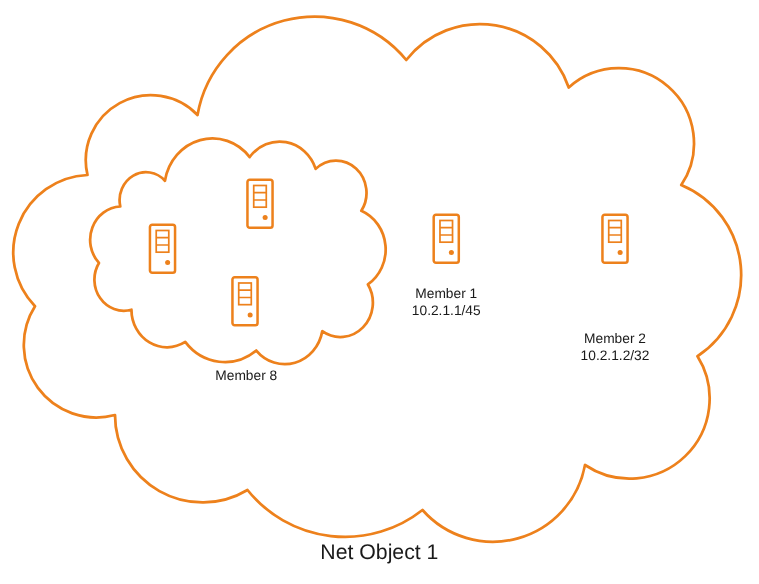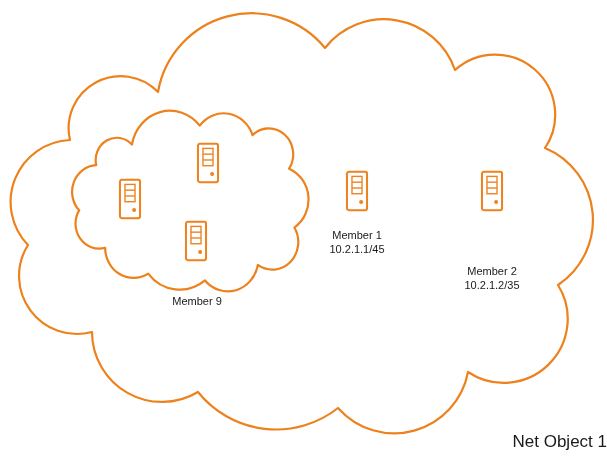--- a/index.html
+++ b/index.html
@@ -28,21 +28,21 @@
     text-align: center;
     font-size: 11px;
     line-height: 14px;
     color: #1a1a1a;
   }
   .caption {
     position: absolute;
     left: 0;
     right: 0;
     top: 432px;
-    text-align: right;
+    text-align: center;
     font-size: 17px;
     color: #1a1a1a;
   }
 </style>
 </head>
 <body>
 
 <div class="canvas">
 
   <svg class="cloud-layer" width="607" height="467" viewBox="0 0 607 467" xmlns="http://www.w3.org/2000/svg">
@@ -77,34 +77,34 @@
       <use href="#serverIcon"></use>
     </svg>
   <svg class="server-icon" style="left:196px; top:142px;" width="24" height="42" viewBox="0 0 26 46">
       <use href="#serverIcon"></use>
     </svg>
   <svg class="server-icon" style="left:184px; top:220px;" width="24" height="42" viewBox="0 0 26 46">
       <use href="#serverIcon"></use>
     </svg>
 
   <div class="member-label" style="left:127px; top:294px;">
-    <div>Member 9</div>
+    <div>Member 8</div>
   </div>
 
   <svg class="server-icon" style="left:345px; top:170px;" width="24" height="42" viewBox="0 0 26 46">
       <use href="#serverIcon"></use>
     </svg>
   <div class="member-label" style="left:287px; top:228px;">
     <div>Member 1</div>
     <div>10.2.1.1/45</div>
   </div>
 
   <svg class="server-icon" style="left:480px; top:170px;" width="24" height="42" viewBox="0 0 26 46">
       <use href="#serverIcon"></use>
     </svg>
   <div class="member-label" style="left:422px; top:228px;margin-top:36px;">
     <div>Member 2</div>
-    <div>10.2.1.2/35</div>
+    <div>10.2.1.2/32</div>
   </div>
 
   <div class="caption">Net Object 1</div>
 
 </div>
 
 </body></html>

